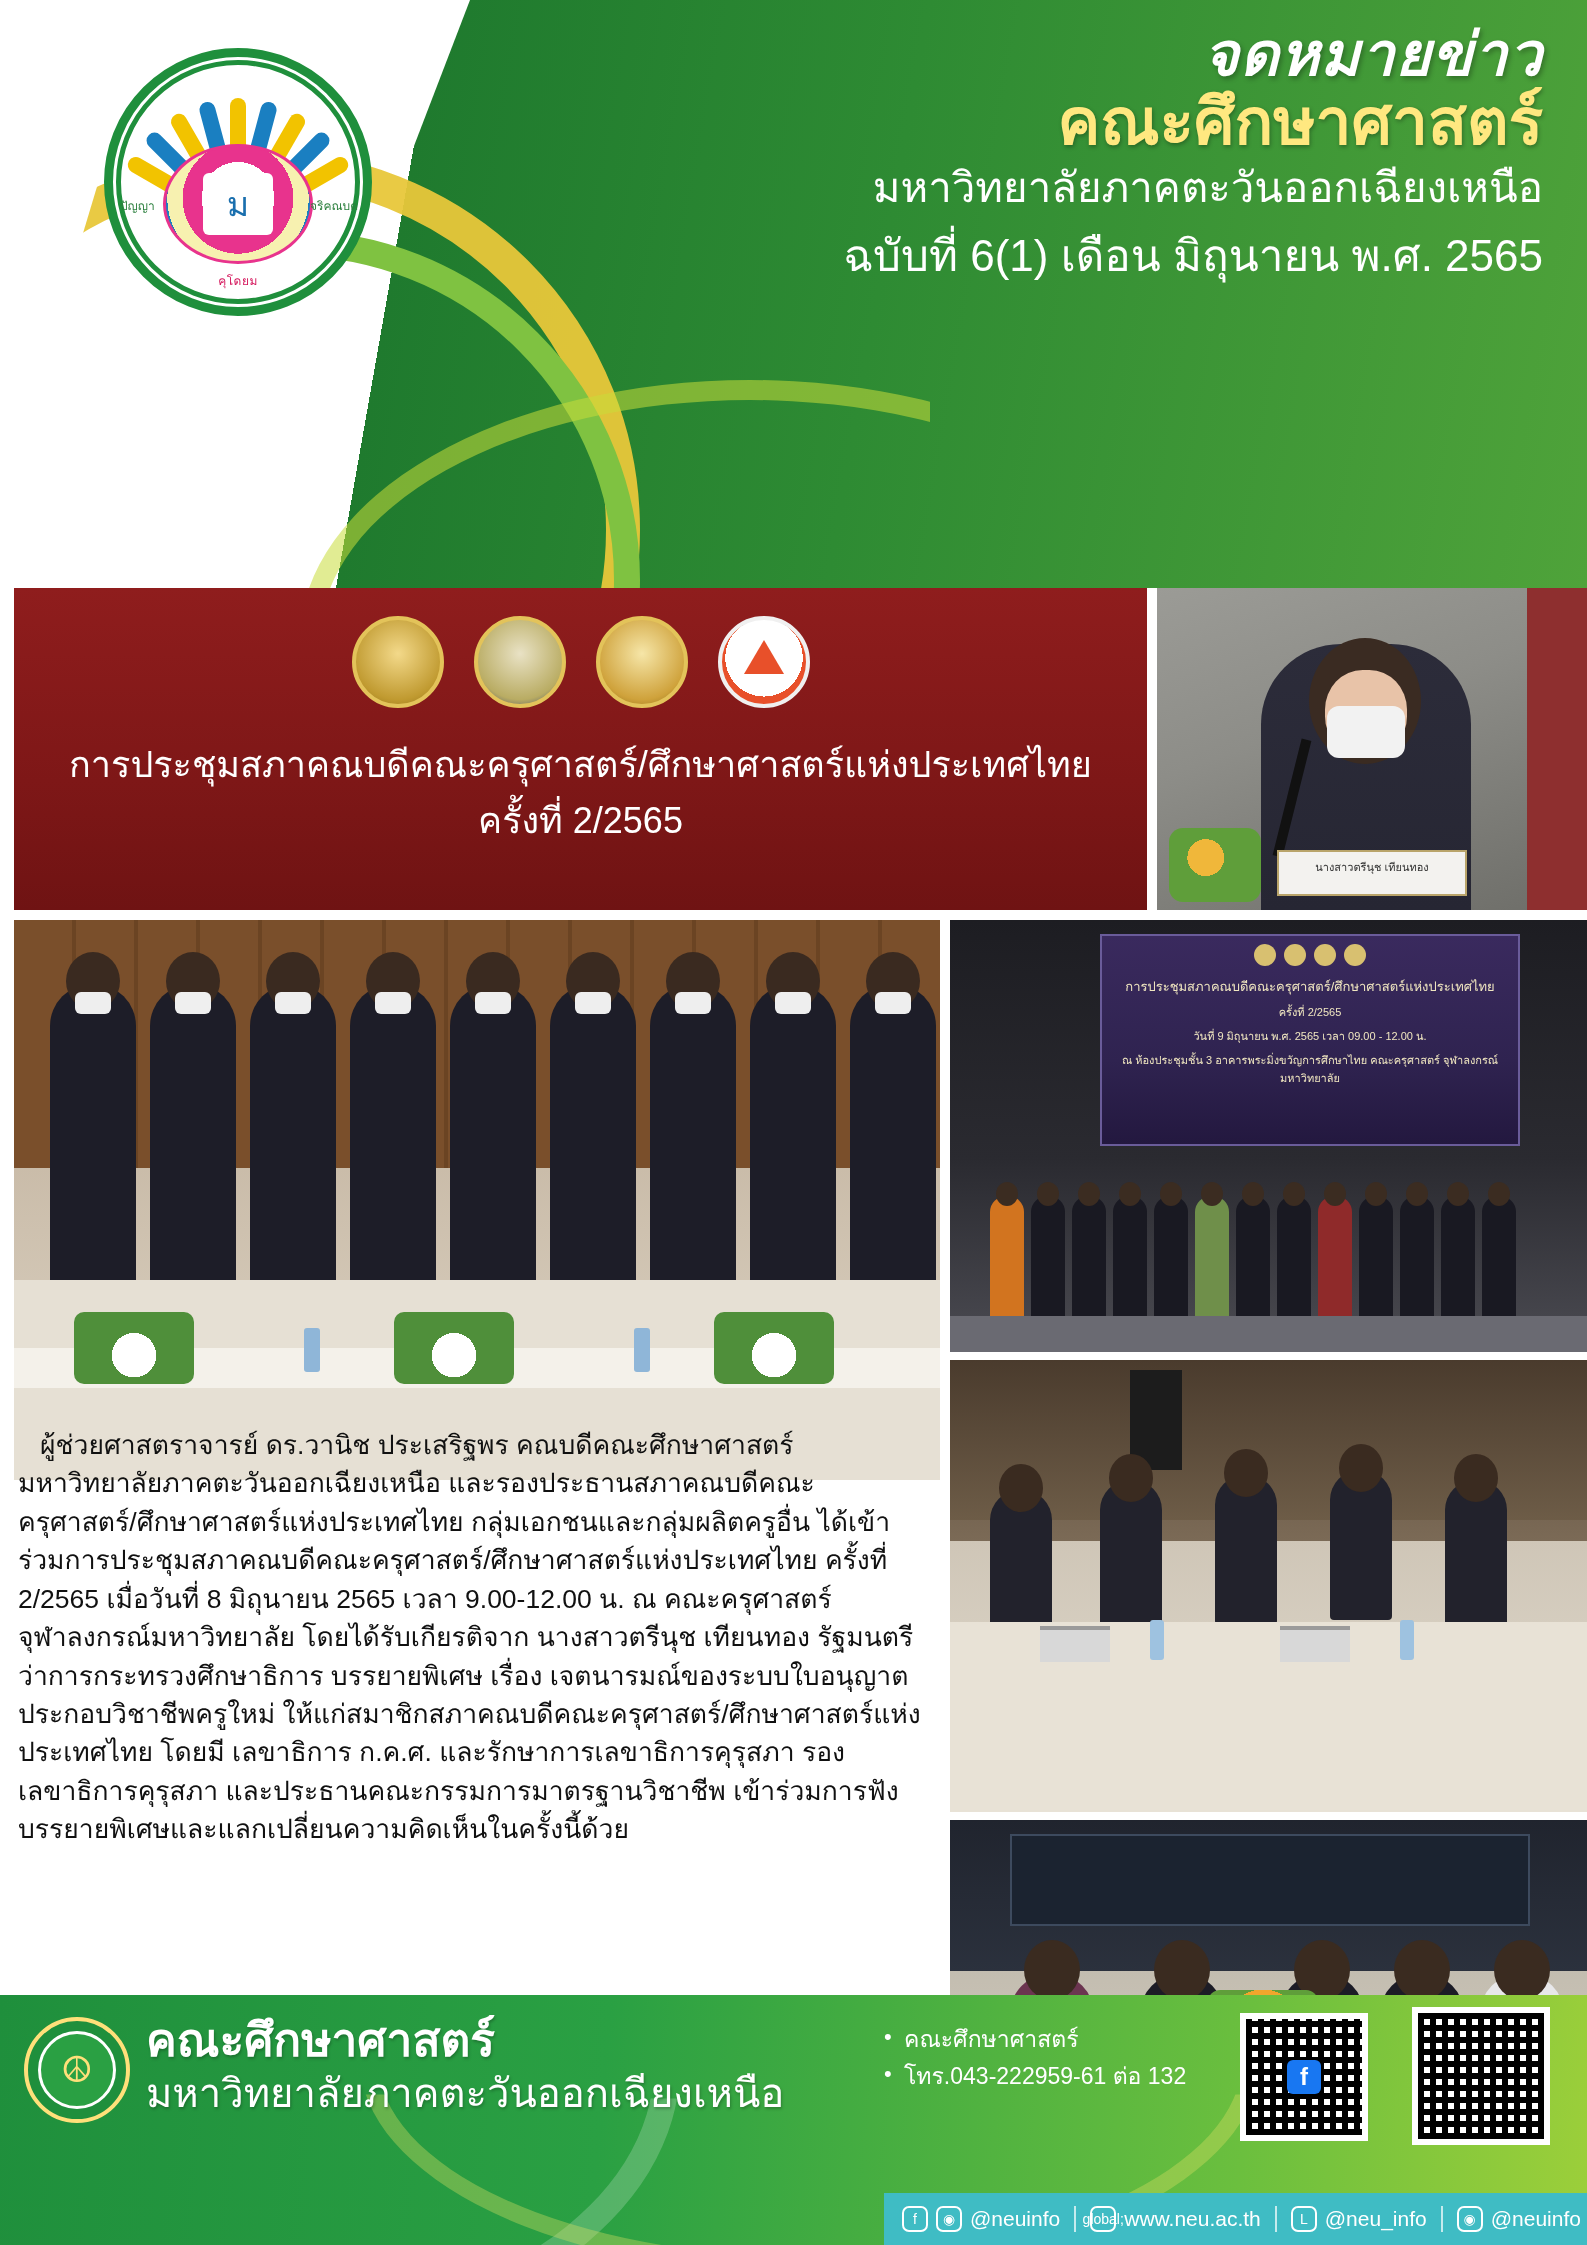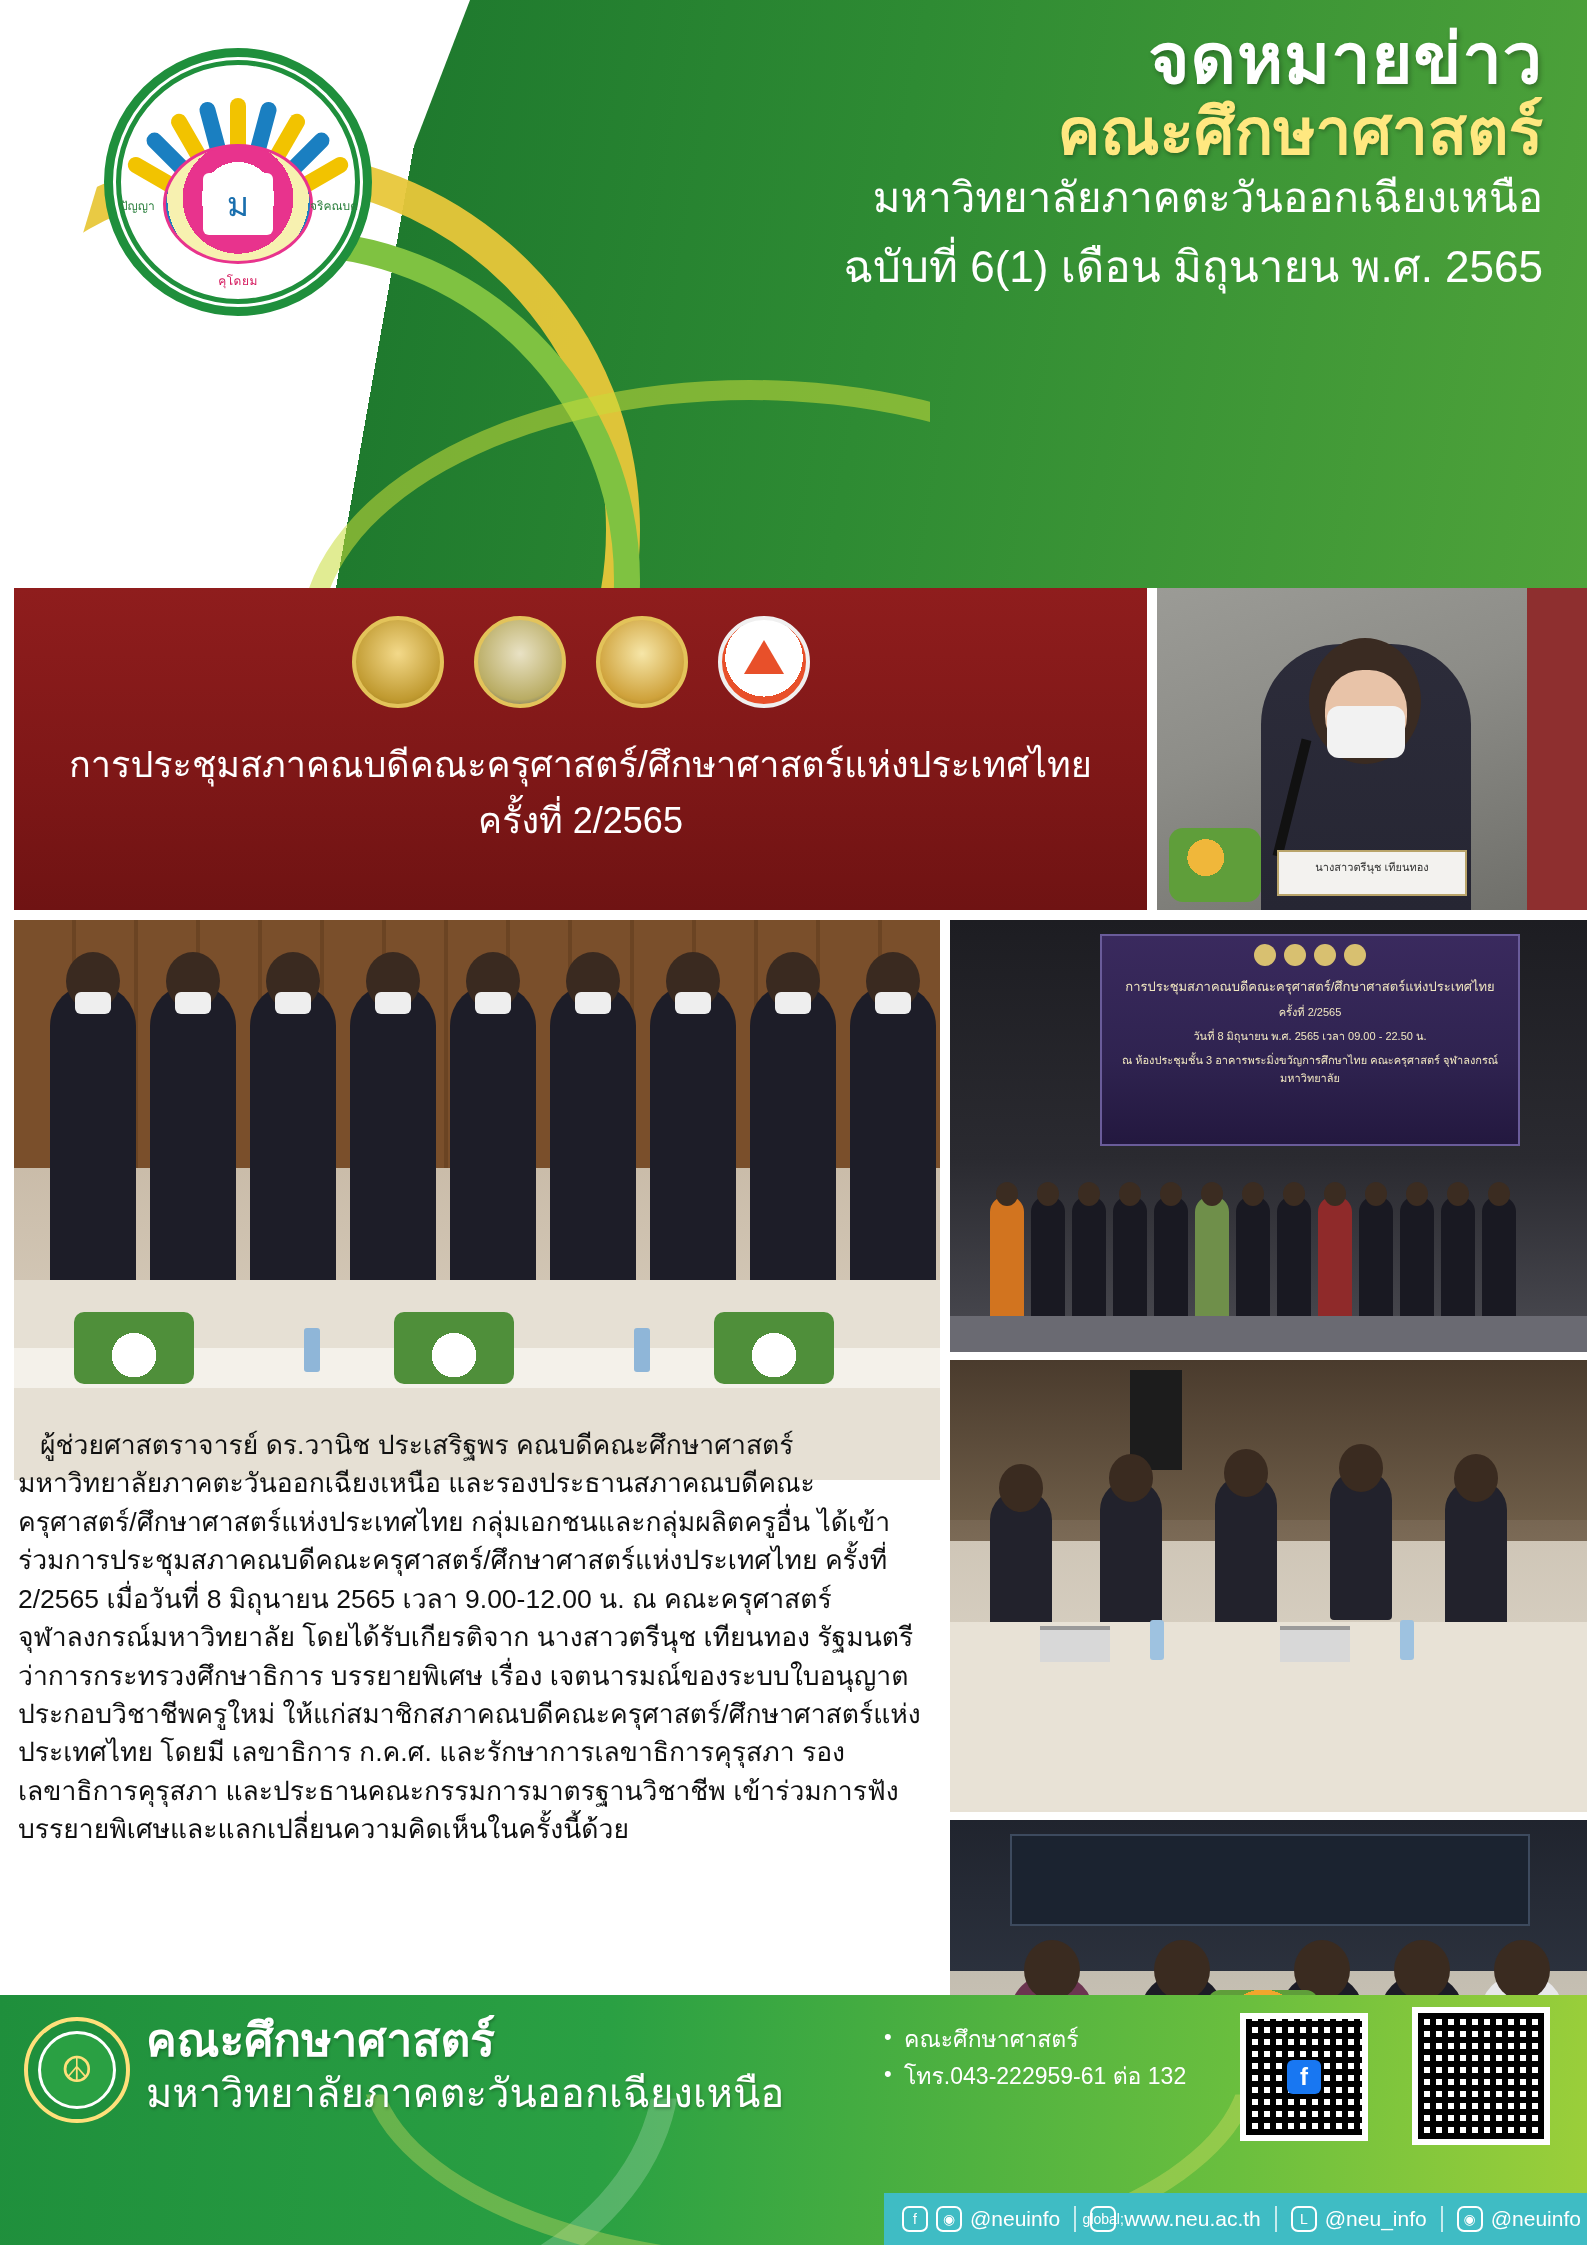--- a/index.html
+++ b/index.html
@@ -76,23 +76,24 @@
   }
   .seal-text {
     position:absolute; width:100%; text-align:center; bottom: 26px;
     color:#d4145a; font-size: 12px; letter-spacing: .5px;
   }
   .seal-left { position:absolute; left:16px; top:148px; color:#2b7f3d; font-size:12px; }
   .seal-right { position:absolute; right:14px; top:148px; color:#2b7f3d; font-size:12px; }
 
   .hdr-texts { position: absolute; right: 44px; top: 24px; text-align: right; width: 1010px; }
   .t-main {
-    color: #ffffff; font-size: 70px; line-height: 1.02; font-weight: bold;
+    color: #ffffff; font-size: 60px; line-height: 1.02; font-weight: bold;
     text-shadow: 2px 3px 5px rgba(0,0,0,.28);
     letter-spacing: 1px;
+    font-style: italic;
   }
   .t-sub1 { color:#ffffff; font-size: 56px; line-height:1.25; margin-top: 4px; text-shadow: 1px 2px 4px rgba(0,0,0,.25); }
   .t-sub2 { color:#ffe880; font-size: 64px; font-weight: bold; line-height: 1.18; text-shadow: 1px 2px 4px rgba(0,0,0,.3); }
   .t-sub3 { color:#ffffff; font-size: 42px; line-height: 1.3; }
   .t-sub4 { color:#ffffff; font-size: 44px; line-height: 1.4; margin-top: 10px; }
 
   
   .photos { position:absolute; left:0; top:588px; width:1587px; height: 1488px; }
 
   .ph { position:absolute; overflow:hidden; background:#444; }
@@ -337,21 +338,21 @@
     <div class="ph" id="ph-stage">
       <div class="stg-screen">
         <div class="stg-seal-row">
           <div class="stg-seal"></div>
           <div class="stg-seal"></div>
           <div class="stg-seal"></div>
           <div class="stg-seal"></div>
         </div>
         <div class="stg-line big">การประชุมสภาคณบดีคณะครุศาสตร์/ศึกษาศาสตร์แห่งประเทศไทย</div>
         <div class="stg-line">ครั้งที่ 2/2565</div>
-        <div class="stg-line">วันที่ 8 มิถุนายน พ.ศ. 2565 เวลา 09.00 - 22.50 น.</div>
+        <div class="stg-line">วันที่ 9 มิถุนายน พ.ศ. 2565 เวลา 09.00 - 12.00 น.</div>
         <div class="stg-line">ณ ห้องประชุมชั้น 3 อาคารพระมิ่งขวัญการศึกษาไทย คณะครุศาสตร์ จุฬาลงกรณ์มหาวิทยาลัย</div>
       </div>
       <div class="stg-row">
         <div class="stg-p monk"></div>
         <div class="stg-p"></div>
         <div class="stg-p"></div>
         <div class="stg-p"></div>
         <div class="stg-p"></div>
         <div class="stg-p green"></div>
         <div class="stg-p"></div>

